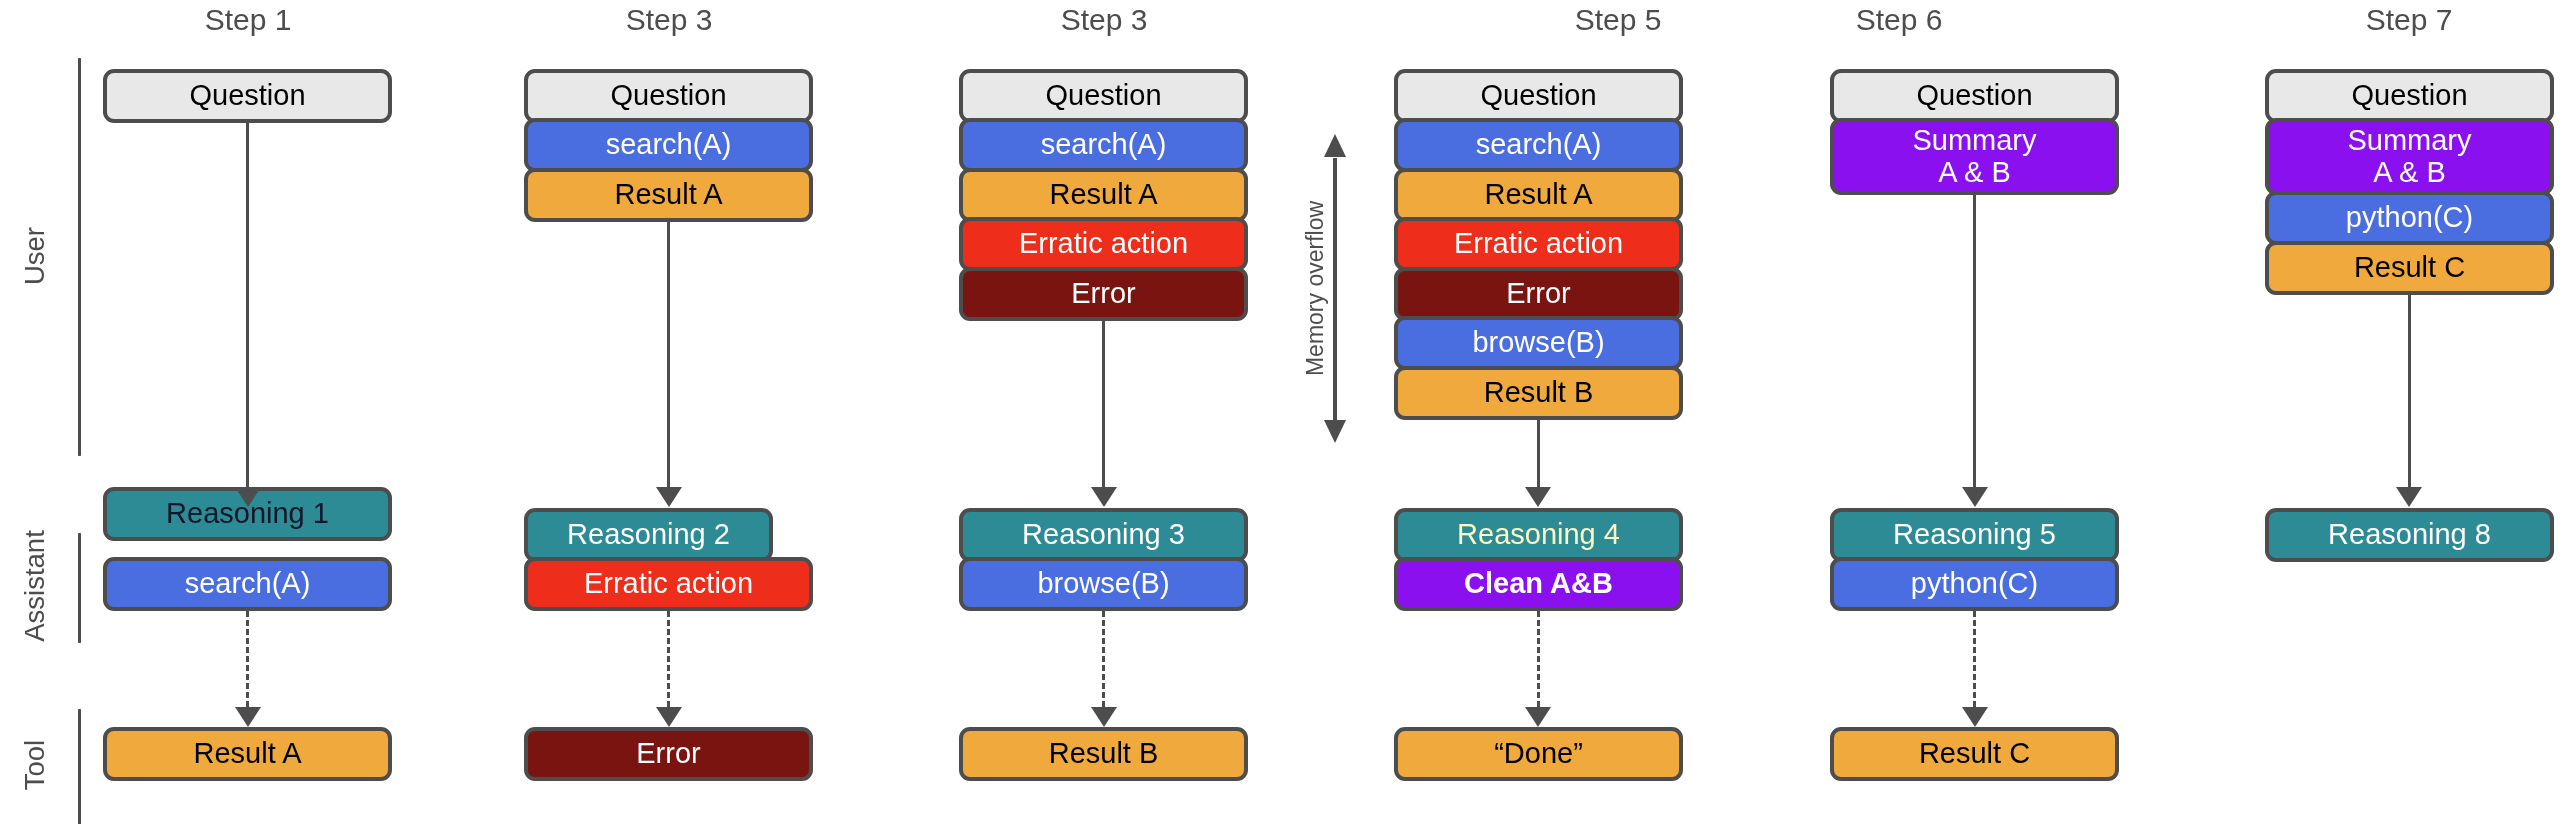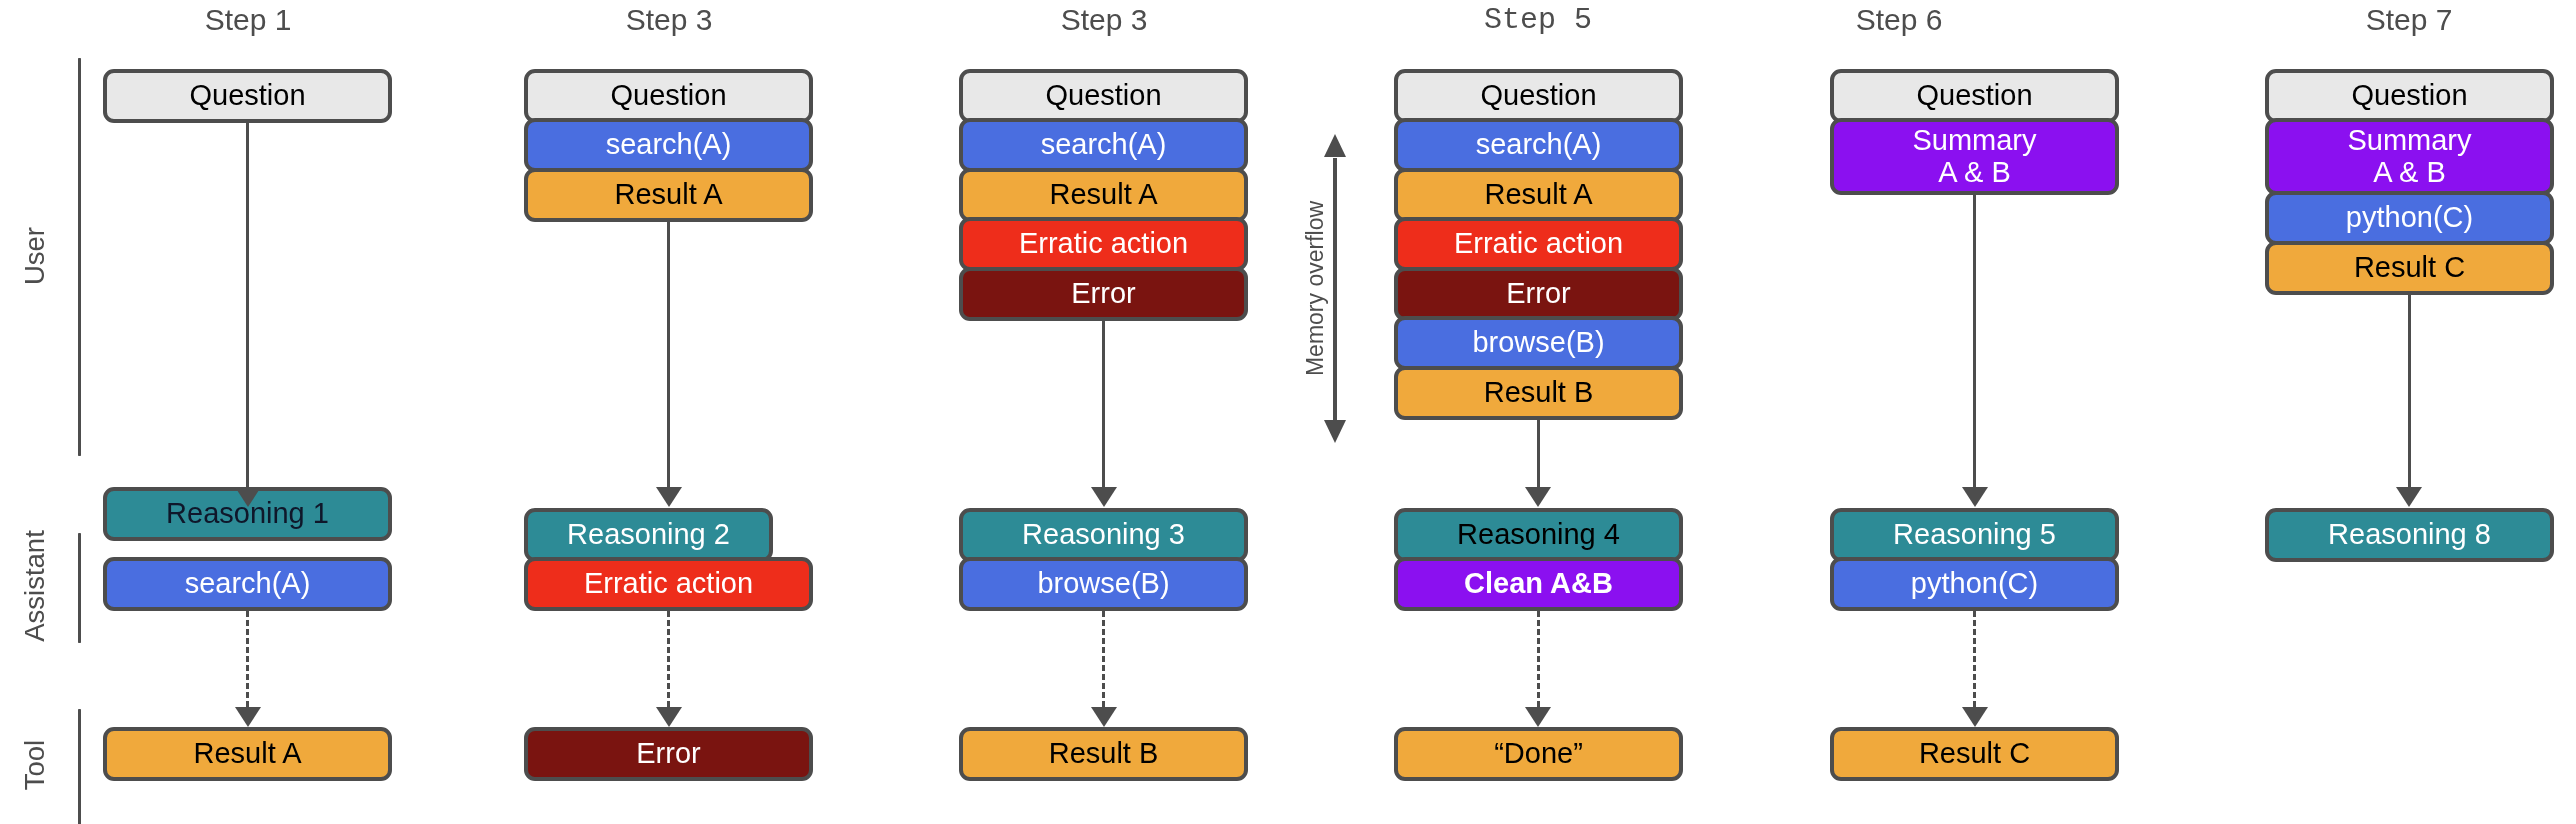--- a/index.html
+++ b/index.html
@@ -135,29 +135,29 @@
     <div class="node" style="left: 959px; top: 168px; width: 289px; height: 54px; background: rgb(240, 169, 60); border-color: rgb(77, 77, 77); color: rgb(0, 0, 0);">Result A</div>
     <div class="node" style="left: 959px; top: 217px; width: 289px; height: 54px; background: rgb(238, 45, 27); border-color: rgb(77, 77, 77); color: rgb(255, 255, 255);">Erratic action</div>
     <div class="node" style="left: 959px; top: 267px; width: 289px; height: 54px; background: rgb(122, 20, 16); border-color: rgb(77, 77, 77); color: rgb(255, 255, 255);">Error</div>
     <div class="node" style="left: 959px; top: 508px; width: 289px; height: 54px; background: rgb(45, 139, 150); border-color: rgb(77, 77, 77); color: rgb(255, 255, 255);">Reasoning 3</div>
     <div class="node" style="left: 959px; top: 557px; width: 289px; height: 54px; background: rgb(74, 110, 224); border-color: rgb(77, 77, 77); color: rgb(255, 255, 255);">browse(B)</div>
     <div class="node" style="left: 959px; top: 727px; width: 289px; height: 54px; background: rgb(240, 169, 60); border-color: rgb(77, 77, 77); color: rgb(0, 0, 0);">Result B</div>
     <div class="conn solid" style="left: 1102px; top: 321px; height: 167px; border-left-color: rgb(77, 77, 77);"></div>
     <div class="arrowhead" style="left: 1104px; top: 487px; border-top-color: rgb(77, 77, 77);"></div>
     <div class="conn dashed" style="left: 1102px; top: 611px; height: 96px; border-left-color: rgb(77, 77, 77);"></div>
     <div class="arrowhead" style="left: 1104px; top: 707px; border-top-color: rgb(77, 77, 77);"></div>
-    <div class="step-title" style="left: 1538px; top: 2.8px; font-family: Liberation Mono, monospace;">Step 5</div>
+    <div class="step-title" style="left: 1618px; top: 2.8px;">Step 5</div>
     <div class="node" style="left: 1394px; top: 69px; width: 289px; height: 54px; background: rgb(232, 232, 232); border-color: rgb(77, 77, 77); color: rgb(0, 0, 0);">Question</div>
     <div class="node" style="left: 1394px; top: 118px; width: 289px; height: 54px; background: rgb(74, 110, 224); border-color: rgb(77, 77, 77); color: rgb(255, 255, 255);">search(A)</div>
     <div class="node" style="left: 1394px; top: 168px; width: 289px; height: 54px; background: rgb(240, 169, 60); border-color: rgb(77, 77, 77); color: rgb(0, 0, 0);">Result A</div>
     <div class="node" style="left: 1394px; top: 217px; width: 289px; height: 54px; background: rgb(238, 45, 27); border-color: rgb(77, 77, 77); color: rgb(255, 255, 255);">Erratic action</div>
     <div class="node" style="left: 1394px; top: 267px; width: 289px; height: 54px; background: rgb(122, 20, 16); border-color: rgb(77, 77, 77); color: rgb(255, 255, 255);">Error</div>
     <div class="node" style="left: 1394px; top: 316px; width: 289px; height: 54px; background: rgb(74, 110, 224); border-color: rgb(77, 77, 77); color: rgb(255, 255, 255);">browse(B)</div>
     <div class="node" style="left: 1394px; top: 366px; width: 289px; height: 54px; background: rgb(240, 169, 60); border-color: rgb(77, 77, 77); color: rgb(0, 0, 0);">Result B</div>
-    <div class="node" style="left: 1394px; top: 508px; width: 289px; height: 54px; background: rgb(45, 139, 150); border-color: rgb(77, 77, 77); color: #000000;">Reasoning 4</div>
+    <div class="node" style="left: 1394px; top: 508px; width: 289px; height: 54px; background: rgb(45, 139, 150); border-color: rgb(77, 77, 77); color: #fef9c3;">Reasoning 4</div>
     <div class="node bold" style="left: 1394px; top: 557px; width: 289px; height: 54px; background: rgb(139, 16, 240); border-color: rgb(77, 77, 77); color: rgb(255, 255, 255);">Clean A&amp;B</div>
     <div class="node" style="left: 1394px; top: 727px; width: 289px; height: 54px; background: rgb(240, 169, 60); border-color: rgb(77, 77, 77); color: rgb(0, 0, 0);">“Done”</div>
     <div class="conn solid" style="left: 1537px; top: 420px; height: 67px; border-left-color: rgb(77, 77, 77);"></div>
     <div class="arrowhead" style="left: 1538px; top: 487px; border-top-color: rgb(77, 77, 77);"></div>
     <div class="conn dashed" style="left: 1537px; top: 611px; height: 96px; border-left-color: rgb(77, 77, 77);"></div>
     <div class="arrowhead" style="left: 1538px; top: 707px; border-top-color: rgb(77, 77, 77);"></div>
     <div class="mem-shaft" style="left: 1333px; top: 158px; height: 263px; border-left-color: rgb(77, 77, 77);"></div>
     <div class="mem-head-up" style="left: 1335px; top: 134px; border-bottom-color: rgb(77, 77, 77);"></div>
     <div class="mem-head-down" style="left: 1335px; top: 420px; border-top-color: rgb(77, 77, 77);"></div>
     <div class="mem-label" style="left: 1215px; top: 275px; width: 200px; text-align: center;">Memory overflow</div>

